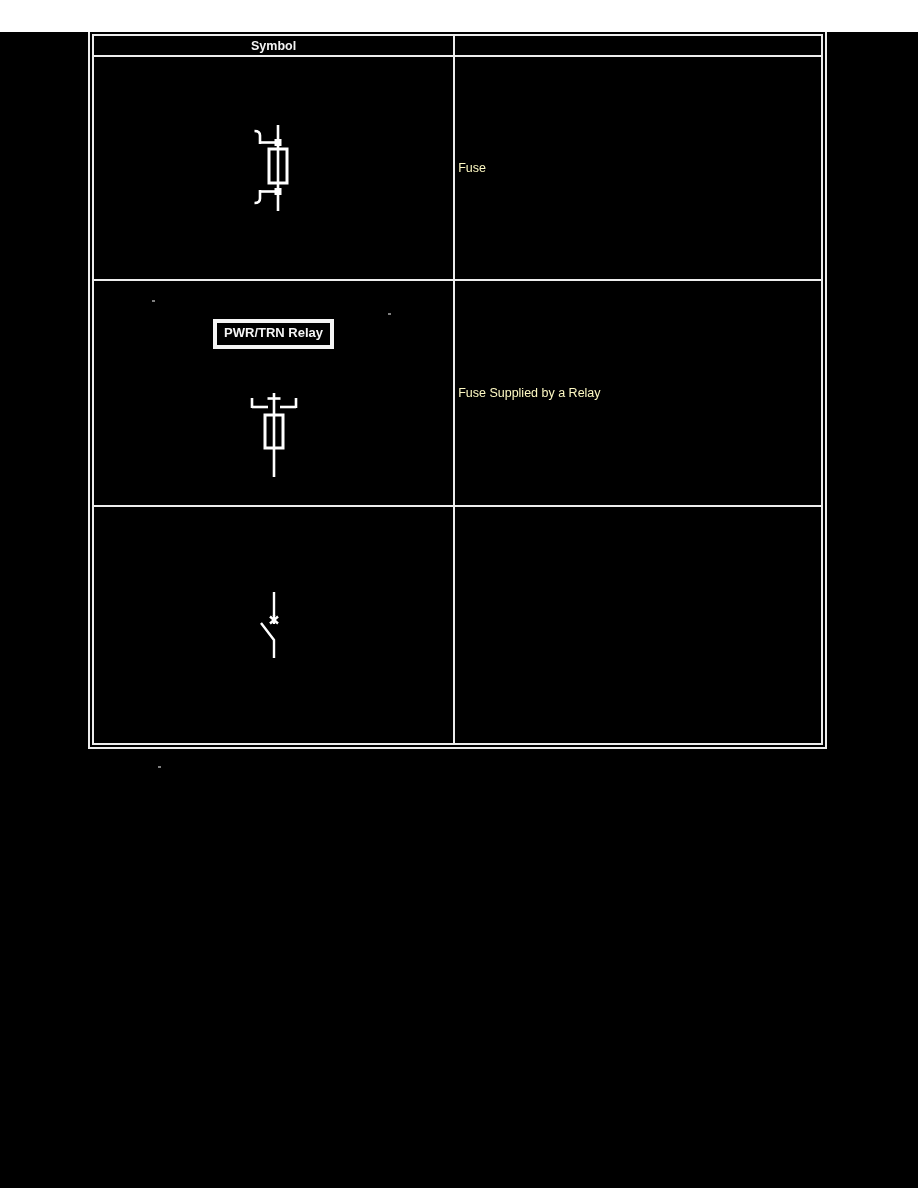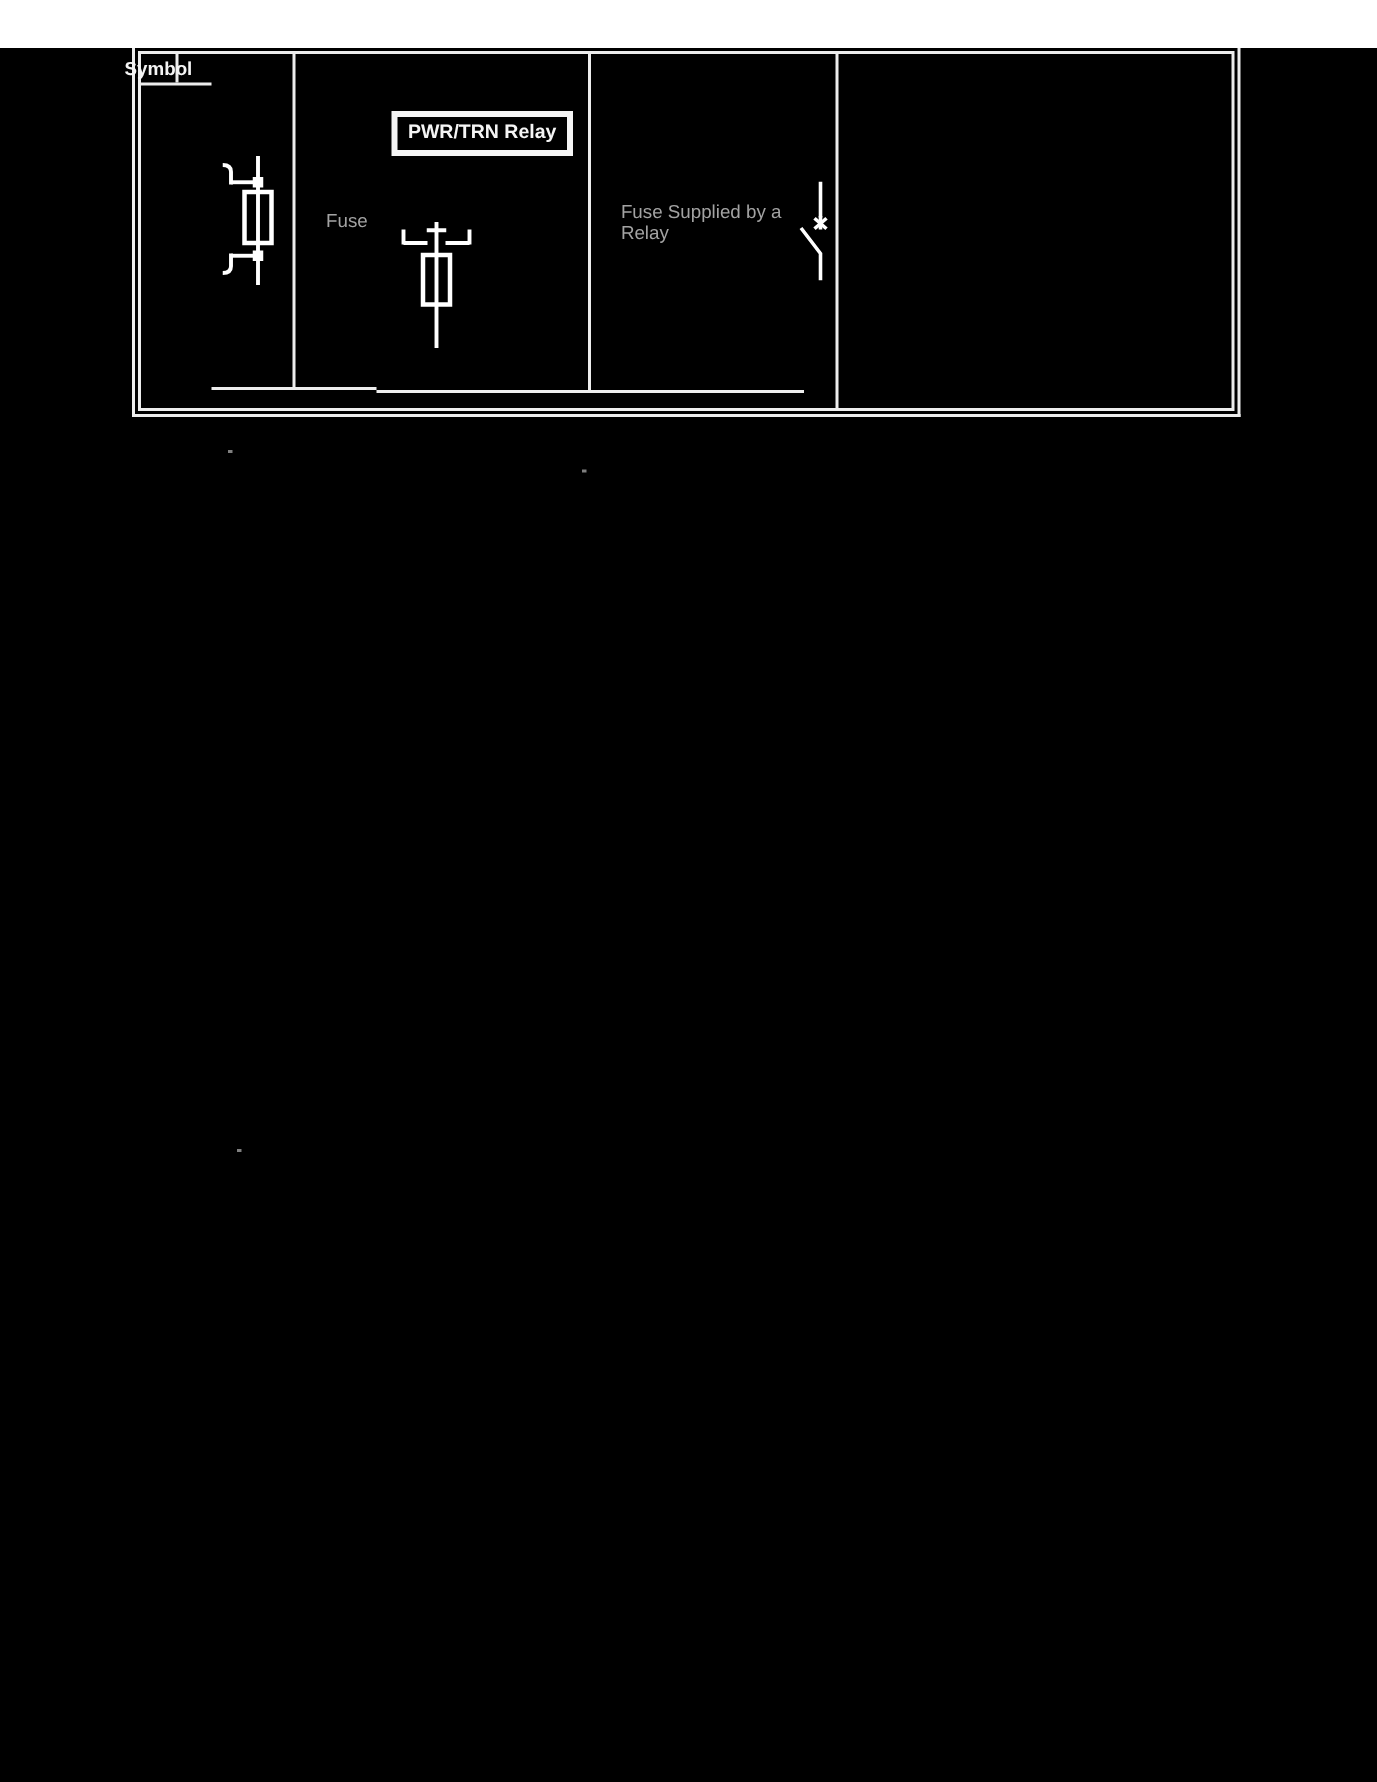--- a/index.html
+++ b/index.html
@@ -14,43 +14,43 @@
     position:absolute;left:88px;top:0;width:735px;
     border-left:2px solid #ededed;border-right:2px solid #ededed;border-bottom:2px solid #ededed;
     background:#000;
   }
   .title-row{
     height:21px;display:flex;align-items:center;justify-content:center;
     border-bottom:2px solid #ededed;
     color:#f4f4f4;font-size:13px;font-weight:bold;letter-spacing:.2px;
   }
   .inner-table{
-    margin:2px;border:2px solid #ededed;display:flex;flex-direction:row;
+    margin:2px;border:2px solid #ededed;display:flex;flex-direction:column;
   }
   .header-row{display:flex;border-bottom:2px solid #ededed;height:19px;}
   .hcell{
     display:flex;align-items:center;justify-content:center;
     color:#f4f4f4;font-size:12.5px;font-weight:bold;
   }
   .hcell.sym{width:49.4%;border-right:2px solid #ededed;}
   .hcell.desc{flex:1;}
   .data-row{display:flex;border-bottom:2px solid #ededed;}
   .data-row:last-child{border-bottom:none;}
   .row-1{height:222px;}
   .row-2{height:224px;}
   .row-3{height:236px;}
   .sym-cell{
     width:49.4%;border-right:2px solid #ededed;
     display:flex;align-items:center;justify-content:center;flex-direction:column;
   }
   .desc-cell{
     flex:1;display:flex;align-items:center;
-    padding-left:20px;color:#a3a3a3;font-size:12.5px;
+    padding-left:3px;color:#fef9c3;font-size:12.5px;
   }
-  .relay-stack{display:flex;flex-direction:column;align-items:flex-start;margin-top:14px;gap:44px;}
+  .relay-stack{display:flex;flex-direction:column;align-items:center;margin-top:14px;gap:44px;}
   .relay-box{
     border:4px solid #f5f5f5;background:#000;color:#f5f5f5;
     font-size:13px;font-weight:bold;padding:2px 7px 3px 7px;line-height:1.25;
     white-space:nowrap;
   }
   svg{display:block;}
   .speck{position:absolute;width:3px;height:2px;background:#aaaaaa;opacity:.75;}
 </style>
 </head>
 <body>

